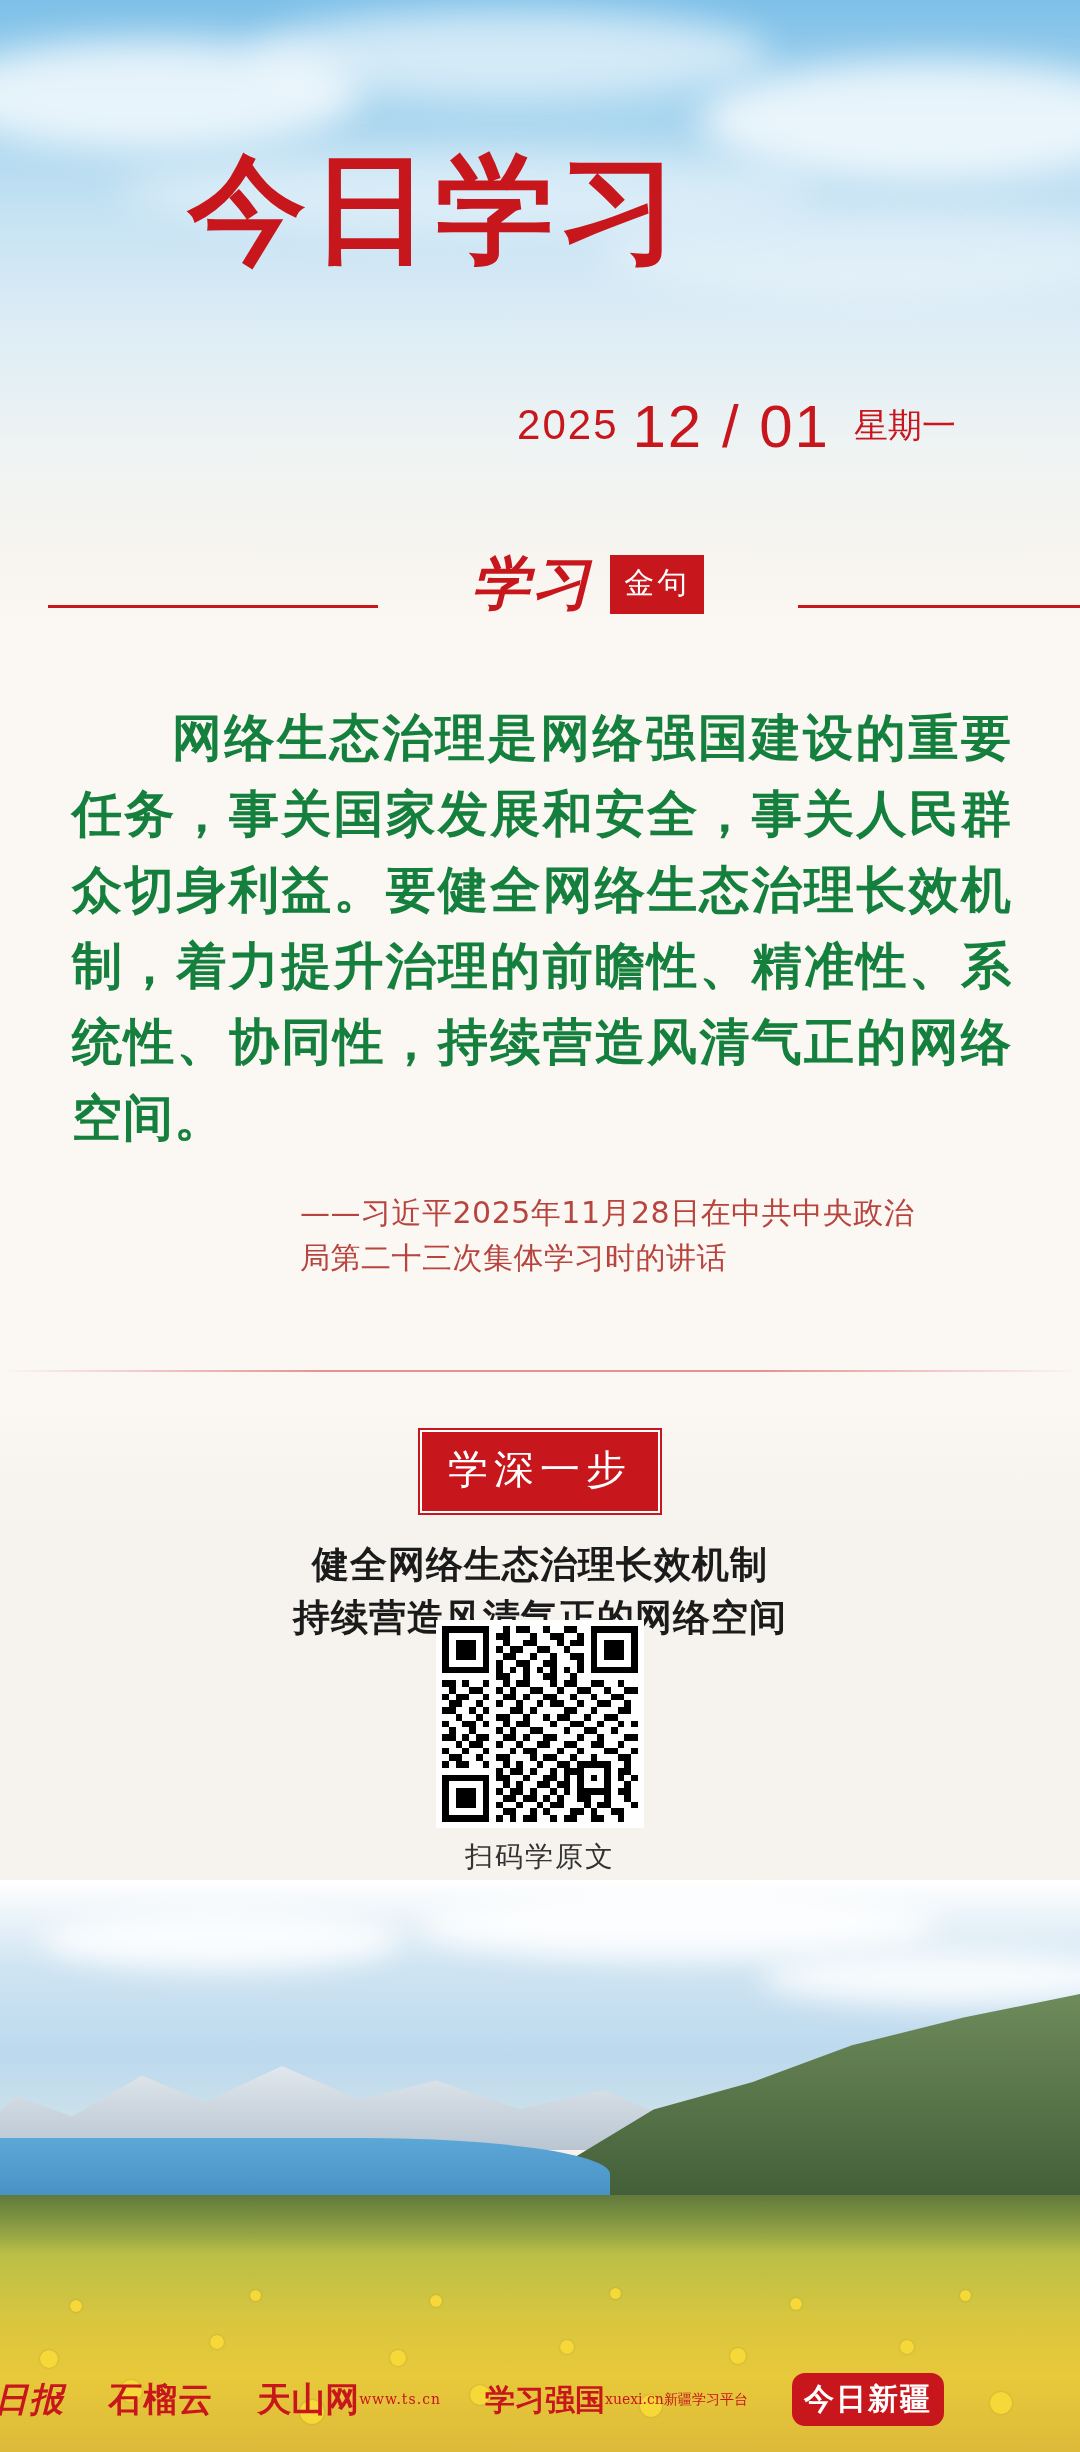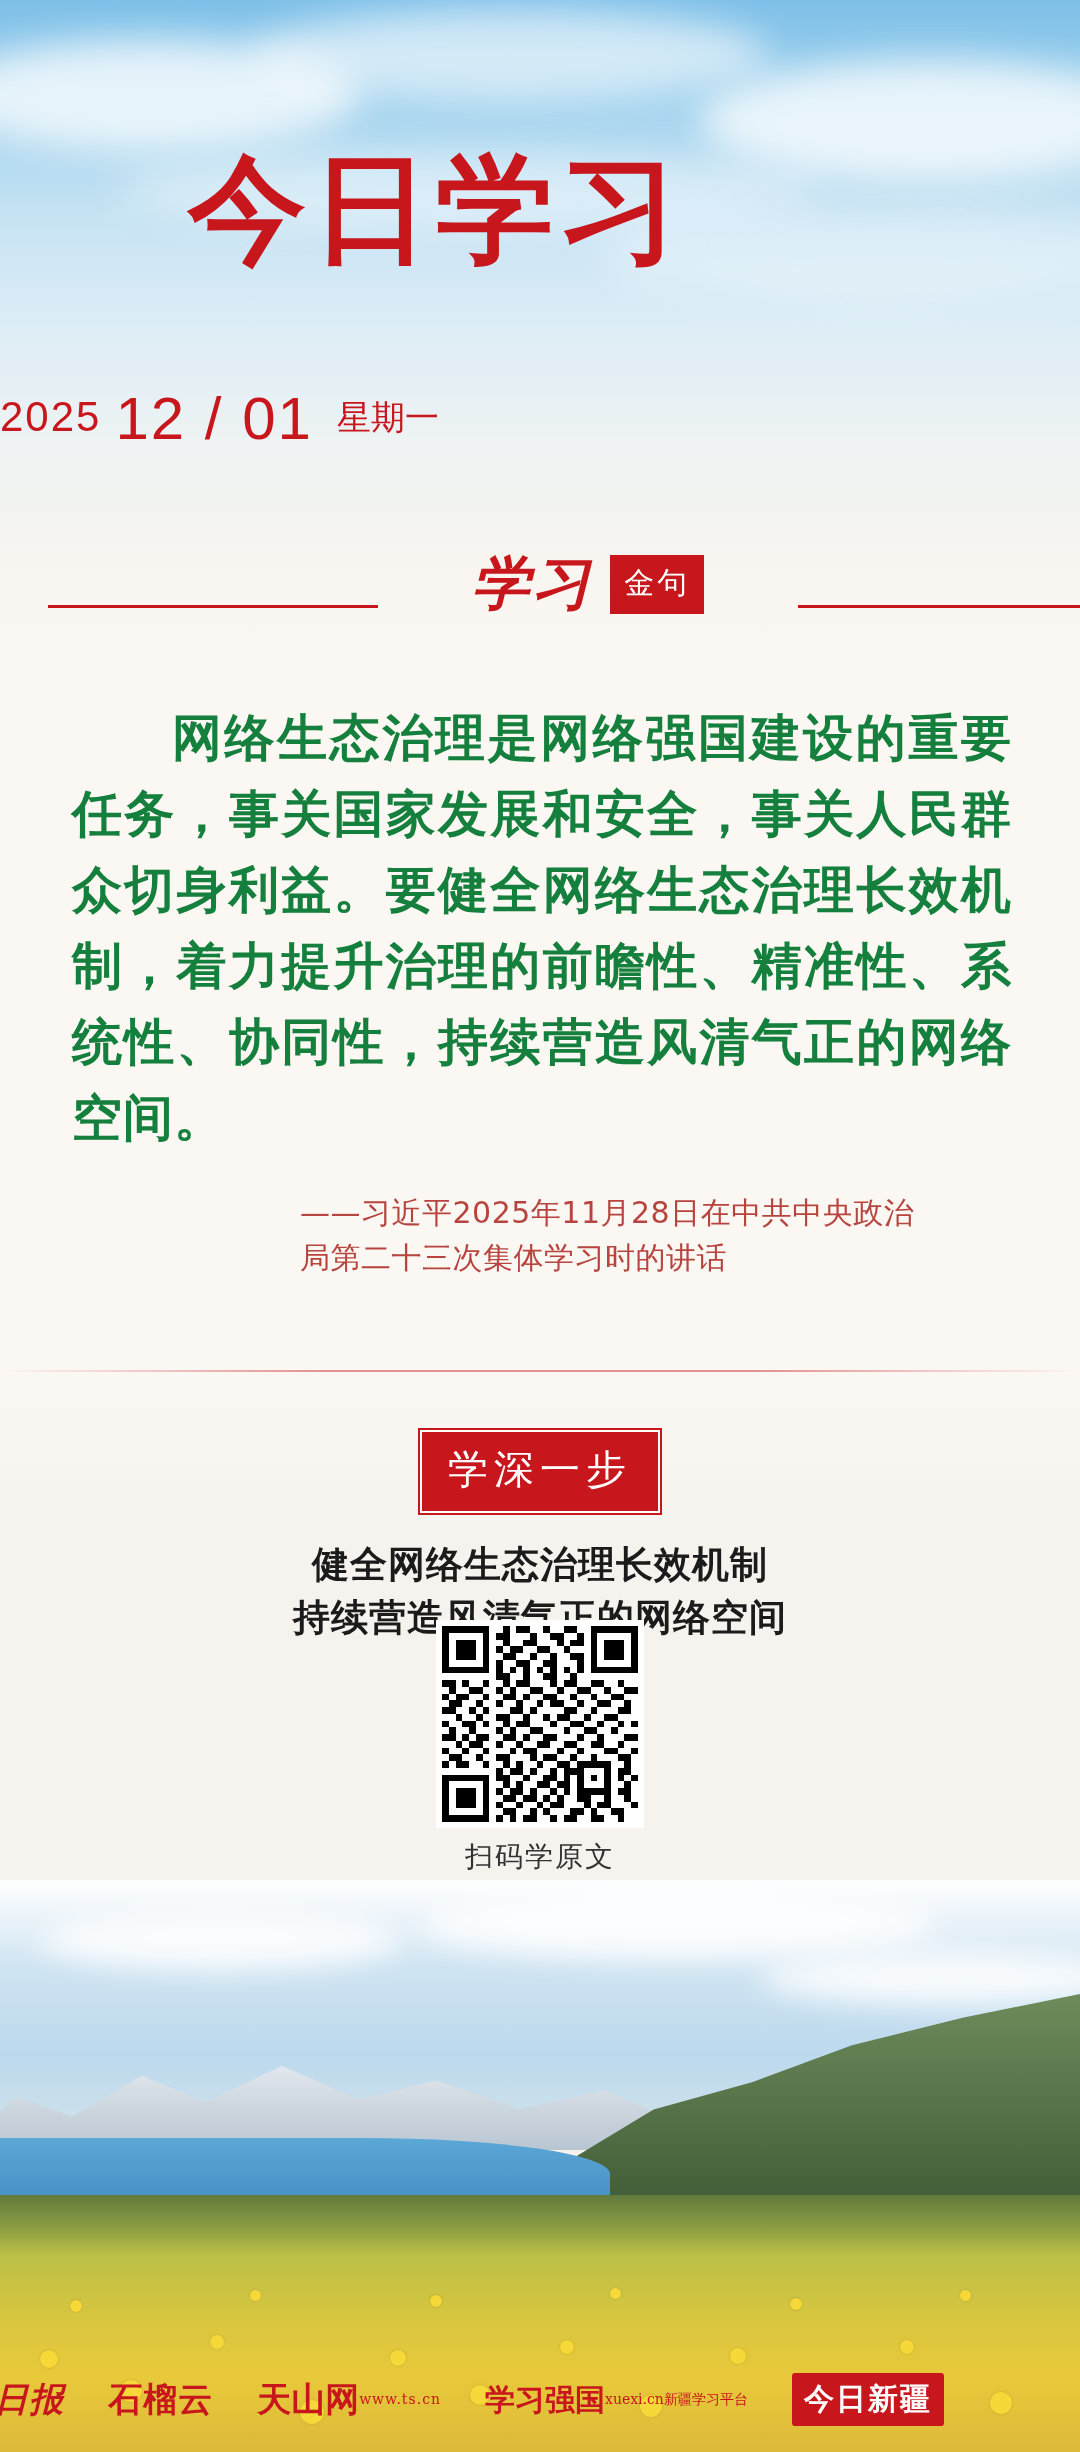--- a/index.html
+++ b/index.html
@@ -66,23 +66,23 @@
     color: #c8161d;
     font-family: "DejaVu Serif", serif;
     font-weight: bold;
     font-size: 118px;
     letter-spacing: 6px;
     line-height: 1;
   }
 
   .dateline {
     position: absolute;
-    left: 0; top: 384px;
+    left: 0; top: 392px;
     width: 956px;
-    text-align: left;
+    text-align: right;
     color: #c8161d;
     white-space: nowrap;
   }
   .dateline .year {
     font-size: 42px;
     letter-spacing: 2px;
     vertical-align: 8px;
   }
   .dateline .md {
     font-size: 60px;
@@ -304,21 +304,21 @@
     background: rgba(200,22,29,.55);
   }
   .lg-1 { font-size: 34px; font-style: italic; letter-spacing: 1px;}
   .lg-2 { font-size: 34px; letter-spacing: 1px;}
   .lg-3 { font-size: 34px; letter-spacing: 0;}
   .lg-3 .sub { font-size: 14px; font-weight: normal; display:block; letter-spacing:1px; text-align:center;}
   .lg-4 { font-size: 30px; line-height: 1.05; align-items: center; }
   .lg-4 .sub { font-size: 14px; font-weight: normal; display:block; letter-spacing:0px;}
   .lg-5 {
     background: #c8161d; color: #fff; font-size: 30px;
-    padding: 6px 12px; letter-spacing: 2px; border-radius: 3px;
+    padding: 6px 12px; letter-spacing: 2px; border-radius: 13px;
   }
   .stack { display: flex; flex-direction: row; align-items: center; line-height: 1.05;}
 </style>
 </head>
 <body>
 
 <div class="poster">
 
   <div class="sky">
     <div class="cloud c1"></div>

